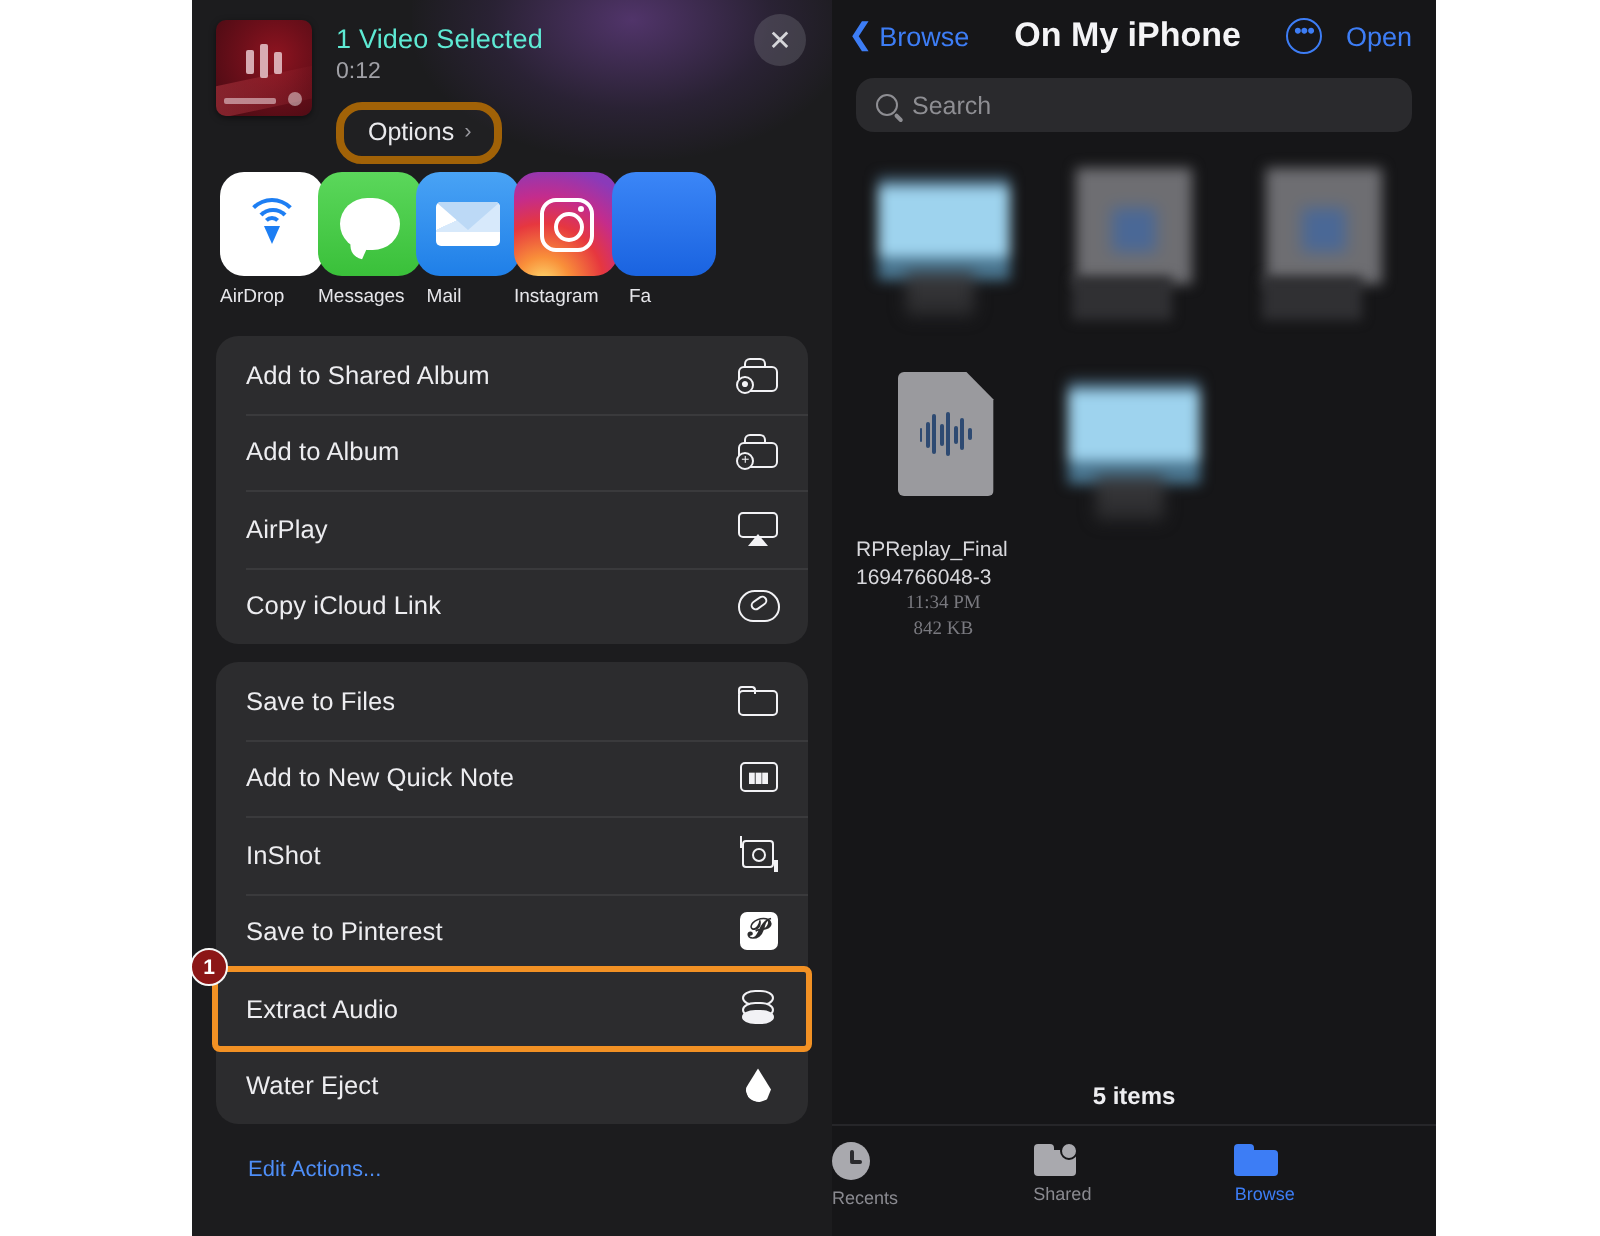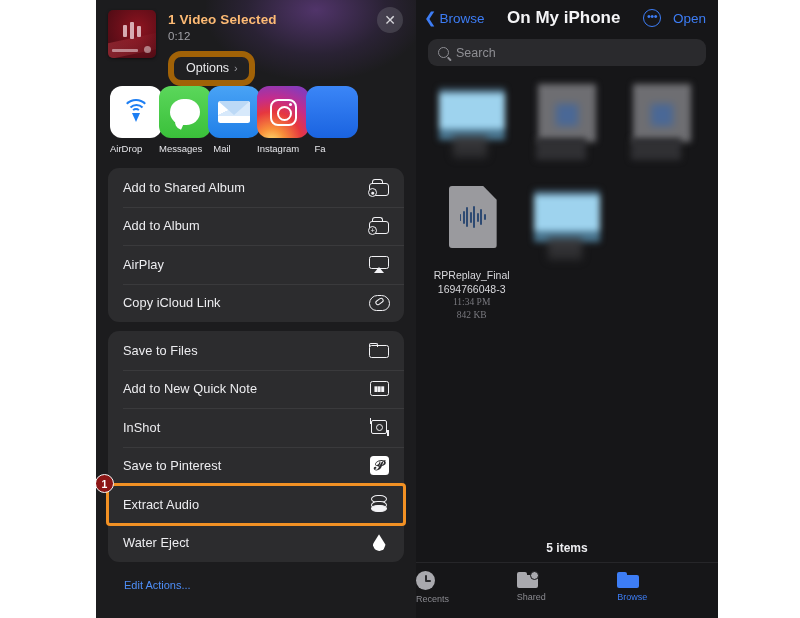--- a/index.html
+++ b/index.html
@@ -40,25 +40,25 @@
   .vid-thumb .b2 { left:22px; top:12px; height:17px; }
   .vid-thumb .b3 { left:29px; top:16px; height:11px; }
   .vid-thumb .streak { position:absolute; left:-6px; top:28px; width:62px; height:16px;
      background:linear-gradient(90deg, rgba(190,60,70,.55), rgba(110,18,28,.1)); transform:rotate(-12deg); }
   .vid-thumb .caption { position:absolute; left:4px; bottom:6px; width:26px; height:3px;
      background:rgba(240,220,225,.55); border-radius:1px; }
   .vid-thumb .dot { position:absolute; right:5px; bottom:5px; width:7px; height:7px;
      border-radius:50%; background:rgba(255,255,255,.45); }
 
   .header-texts { padding-top: 2px; }
-  .sel-title { color:#fdba74; font-size: 13.5px; font-weight: 700; letter-spacing:.1px; }
+  .sel-title { color:#5eead4; font-size: 13.5px; font-weight: 400; letter-spacing:.1px; }
   .sel-dur { color:#a0a0a6; font-size: 11.5px; margin-top: 3px; }
   .options-btn {
     margin-top: 9px; display:inline-flex; align-items:center; gap:5px;
-    border:6px solid #a16207; border-radius: 13px; padding: 4px 11px 5px 12px;
+    border:4px solid #a16207; border-radius: 13px; padding: 4px 11px 5px 12px;
     color:#e9e9ec; font-size:12.5px; background: rgba(255,255,255,.02);
   }
   .options-btn .chev { font-size: 11px; color:#9a9aa0; }
 
   .close-btn {
     position:absolute; right: 13px; top: 7px; width: 26px; height: 26px; border-radius:50%;
     background: rgba(120,120,128,.34); color:#d6d6da;
     display:flex; align-items:center; justify-content:center; font-size:14px; line-height:1;
   }
 
@@ -215,21 +215,21 @@
     background: #6e6e72; filter: blur(3.2px);
   }
   .px-doc:after {
     content:""; position:absolute; left: 18px; top: 20px; width: 22px; height: 22px;
     background: #4a6896; filter: blur(2px);
   }
   .px-doc-sh {
     position:absolute; left: 8px; top: 56px; width: 50px; height: 22px;
     background:#303033; filter: blur(3px);
   }
-  .file-name { color:#d8d8dc; font-size: 10.5px; text-align:center; line-height: 1.35; margin-top: 4px; }
+  .file-name { color:#d8d8dc; font-size: 10.5px; line-height: 1.35; margin-top: 4px; }
   .file-meta { color:#79797f; font-size: 9.5px; text-align:right; line-height:1.3;font-family:Liberation Serif, serif; }
 
   .audio-doc {
     position:absolute; left: 16px; top: 2px; width: 48px; height: 62px;
     background:#9a9a9e; border-radius: 3px;
     clip-path: polygon(0 0, 72% 0, 100% 22%, 100% 100%, 0 100%);
     display:flex; align-items:center; justify-content:center;
   }
   .wave { display:flex; align-items:center; gap:1.6px; height:22px; }
   .wave i { width:1.9px; background:#2e4a72; border-radius:1px; display:block; }

